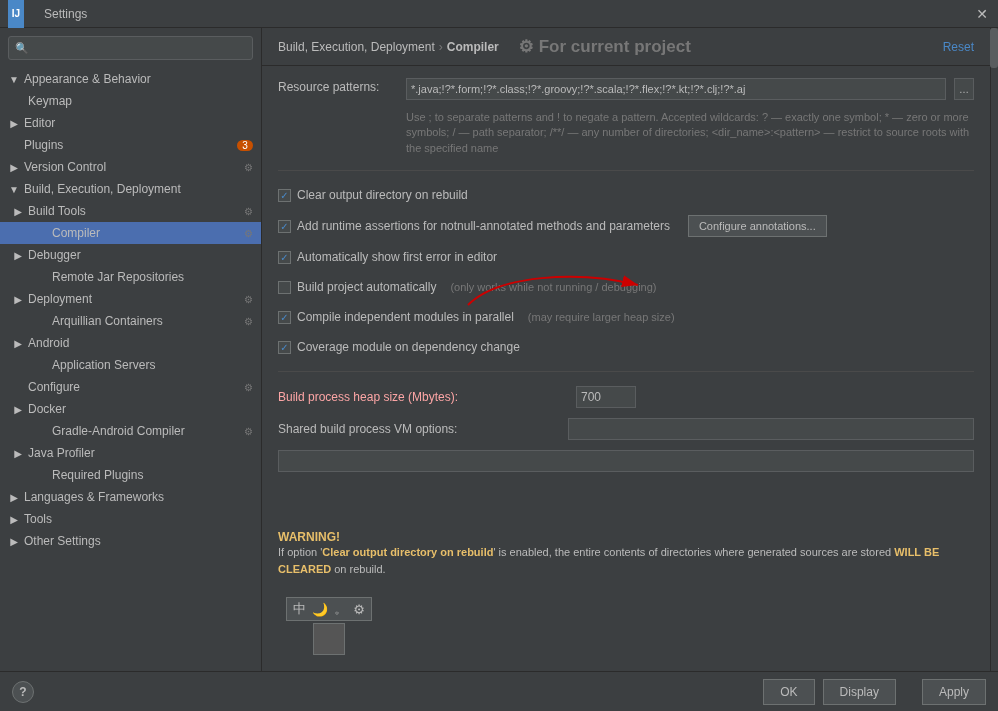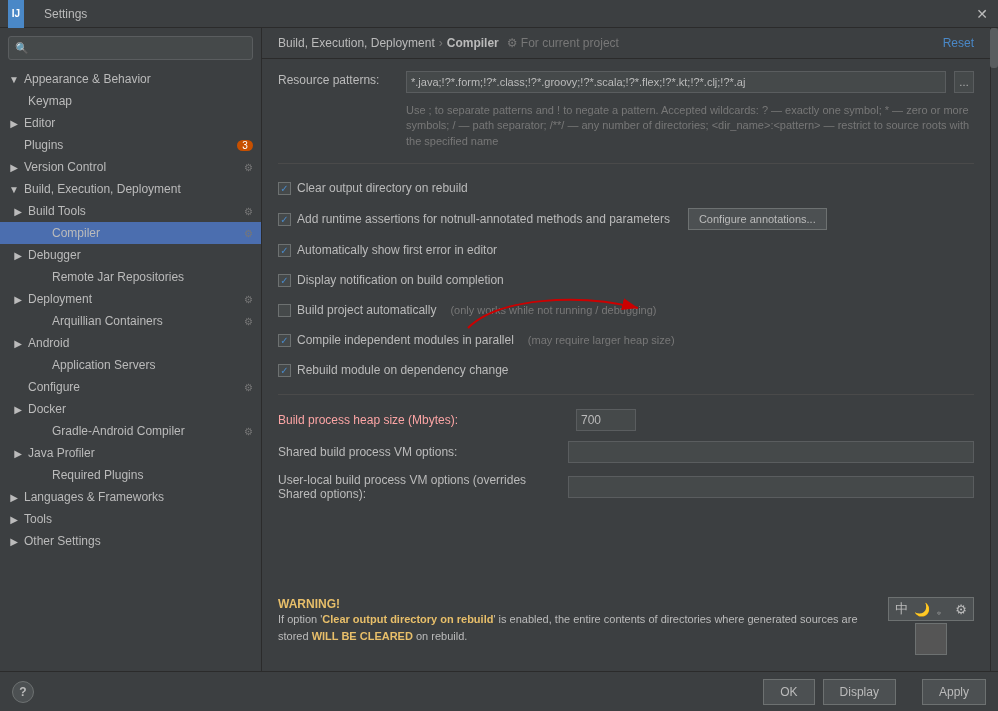--- a/index.html
+++ b/index.html
@@ -142,22 +142,23 @@
       flex-shrink: 0;
     }
     .breadcrumb-text {
       color: #bbbbbb;
       font-size: 12px;
     }
     .breadcrumb-separator { color: #777; margin: 0 4px; }
     .breadcrumb-current { color: #bbbbbb; font-weight: bold; }
     .breadcrumb-project {
       color: #777;
-      font-size: 12px;
-      margin-left: 8px;
+      font-size: 17px;
+      margin-left: 20px;
+      font-weight: bold;
     }
     .breadcrumb-reset {
       margin-left: auto;
       color: #4a88c7;
       cursor: pointer;
       font-size: 12px;
     }
     .settings-content {
       flex: 1;
       padding: 12px 16px;
@@ -293,20 +294,21 @@
     }
     .warning-box {
       margin-top: auto;
       background: #3c3f41;
       padding: 8px 0 4px 0;
     }
     .warning-row {
       display: flex;
       align-items: flex-start;
       gap: 20px;
+      flex-direction: column;
     }
     .warning-text-block { flex: 1; }
     .warning-title {
       color: #e8bf6a;
       font-size: 12px;
       font-weight: bold;
     }
     .warning-body {
       color: #bbbbbb;
       font-size: 11px;
@@ -552,24 +554,20 @@
             <div class="cb checked"></div>
             <span class="checkbox-label">Add runtime assertions for notnull-annotated methods and parameters</span>
             <button class="config-btn">Configure annotations...</button>
           </div>
 
           <div class="checkbox-row">
             <div class="cb checked"></div>
             <span class="checkbox-label">Automatically show first error in editor</span>
           </div>
 
-          <div class="checkbox-row">
-            <div class="cb checked"></div>
-            <span class="checkbox-label">Display notification on build completion</span>
-          </div>
 
           <div style="position:relative;">
             <div class="checkbox-row">
               <div class="cb"></div>
               <span class="checkbox-label">Build project automatically</span>
               <span class="inline-note">(only works while not running / debugging)</span>
             </div>
 
             <svg style="position:absolute;left:180px;top:-12px;pointer-events:none;" width="200" height="50">
               <defs>
@@ -582,37 +580,36 @@
           </div>
 
           <div class="checkbox-row">
             <div class="cb checked"></div>
             <span class="checkbox-label">Compile independent modules in parallel</span>
             <span class="inline-note">(may require larger heap size)</span>
           </div>
 
           <div class="checkbox-row">
             <div class="cb checked"></div>
-            <span class="checkbox-label">Rebuild module on dependency change</span>
+            <span class="checkbox-label">Coverage module on dependency change</span>
           </div>
 
           <div class="separator-line"></div>
 
           <div class="heap-size-row">
             <span class="heap-label">Build process heap size (Mbytes):</span>
             <input class="heap-input" type="text" value="700" style="">
           </div>
 
           <div class="vm-row">
             <span class="vm-label">Shared build process VM options:</span>
             <input class="vm-input" type="text" style="">
           </div>
 
           <div class="vm-row">
-            <span class="vm-label">User-local build process VM options (overrides Shared options):</span>
             <input class="vm-input" type="text" style="">
           </div>
 
           <div style="flex:1;"></div>
 
           <div class="warning-box">
             <div class="warning-row">
               <div class="warning-text-block">
                 <div class="warning-title">WARNING!</div>
                 <div class="warning-body">

